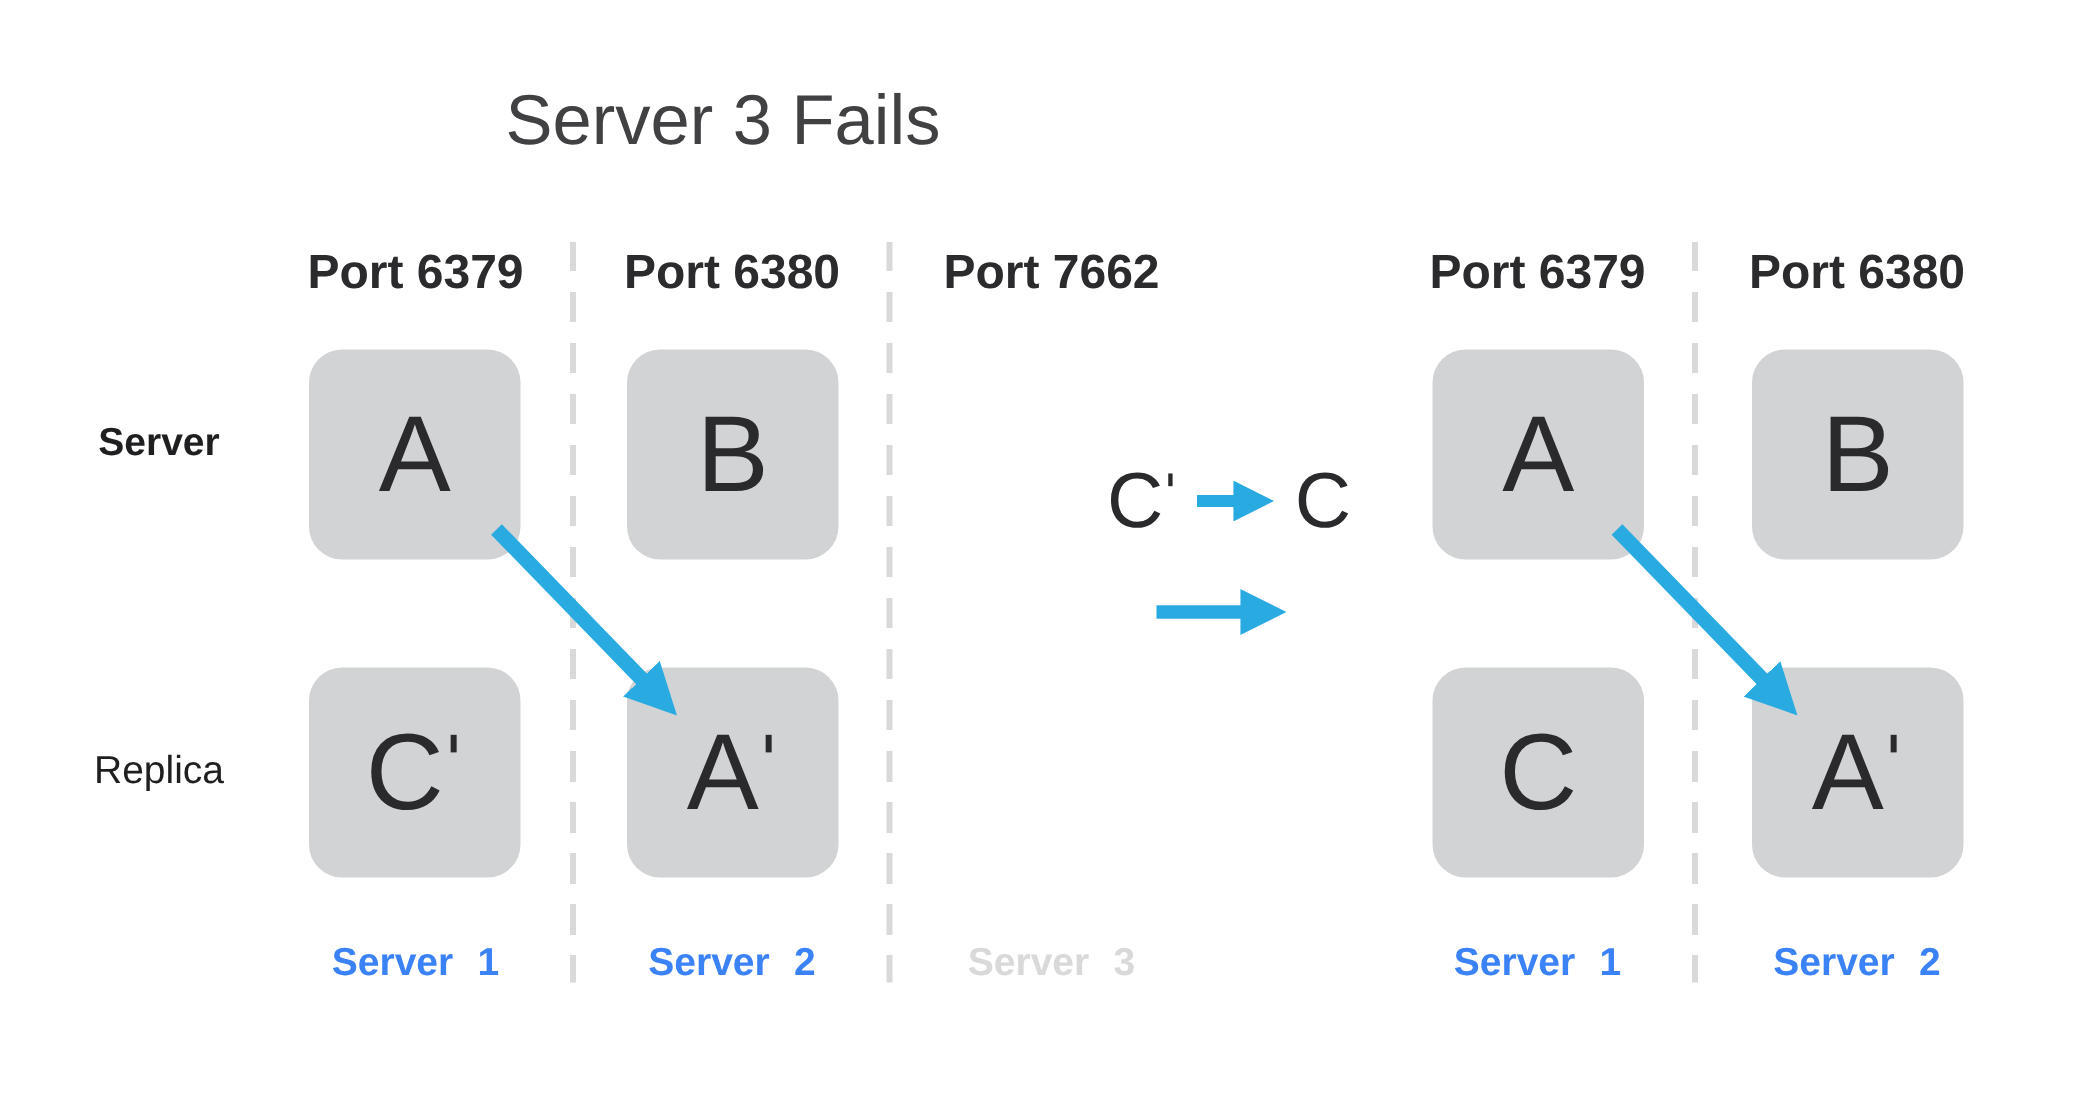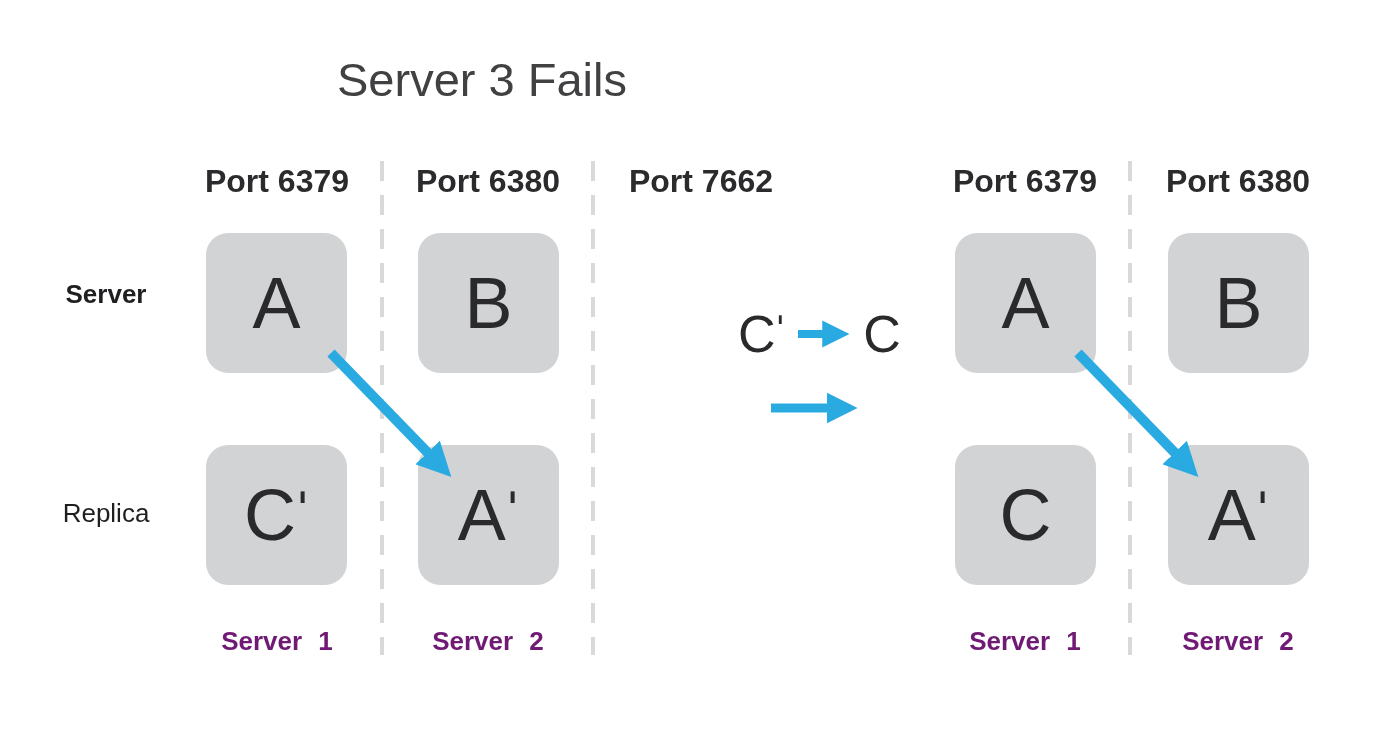--- a/index.html
+++ b/index.html
@@ -32,21 +32,21 @@
     color: #2b2b2d;
     white-space: nowrap;
   }
   .server-label {
     position: absolute;
     top: 626px;
     width: 170px;
     text-align: center;
     font-size: 26px;
     font-weight: bold;
-    color: #701a75;
+    color: #3b82f6;
     word-spacing: 9px;
     white-space: nowrap;
   }
   .server-label.failed { color: #d9d9d9; }
   .row-label {
     position: absolute;
     left: 28px;
     width: 156px;
     text-align: center;
     font-size: 26px;
@@ -174,16 +174,17 @@
     </svg>
     <span class="tletter">C</span>
   </div>
 
   <svg class="arrow-svg" style="left:766px; top:391px" width="100" height="34">
     <line x1="5" y1="17" x2="64" y2="17" stroke="#29abe2" stroke-width="9" marker-end="url(#ah)"></line>
   </svg>
 
   <div class="server-label" style="left:192px">Server 1</div>
   <div class="server-label" style="left:403px">Server 2</div>
+  <div class="server-label failed" style="left:616px">Server 3</div>
   <div class="server-label" style="left:940px">Server 1</div>
   <div class="server-label" style="left:1153px">Server 2</div>
 
 </div>
 
 </body></html>

